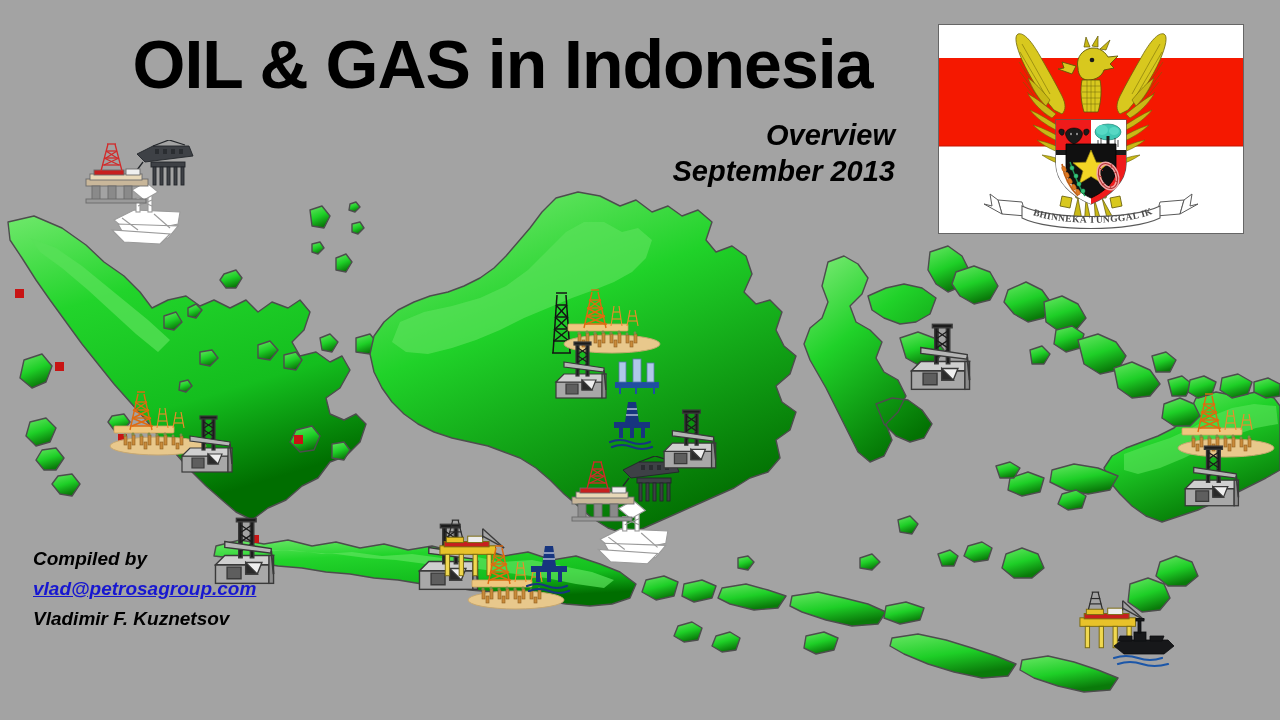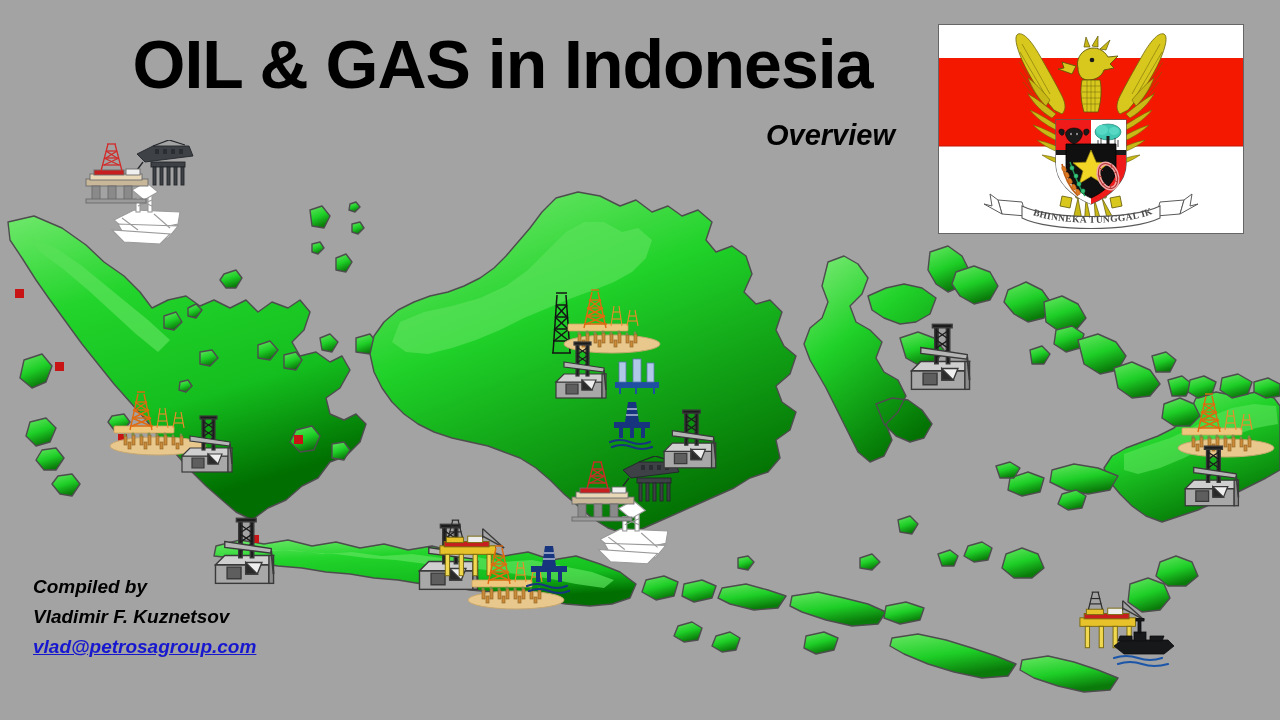--- a/index.html
+++ b/index.html
@@ -55,21 +55,21 @@
     font-style: italic;
     color: #000000;
     line-height: 1.24;
     white-space: nowrap;
   }
 
   
   #credit-block {
     position: absolute;
     left: 33px;
-    top: 572px;
+    top: 544px;
     z-index: 45;
   }
   .credit-line {
     font-family: "Liberation Sans", sans-serif;
     font-size: 19px;
     font-weight: bold;
     font-style: italic;
     color: #000000;
     line-height: 1.58;
     white-space: nowrap;
@@ -621,26 +621,27 @@
         <use href="#sym-drillship"></use>
       </svg>
   </div>
 
   <div id="title-block">
     <div id="main-title">OIL &amp; GAS in Indonesia</div>
   </div>
 
   <div id="subtitle-block">
     <div class="subtitle-line">Overview</div>
+    <div class="subtitle-line">September 2013</div>
   </div>
 
   <div id="credit-block">
     <div class="credit-line">Compiled  by</div>
+    <div class="credit-line"><span id="credit-email">vlad@petrosagroup.com</span></div>
     <div class="credit-line">Vladimir F. Kuznetsov</div>
-    <div class="credit-line"><span id="credit-email">vlad@petrosagroup.com</span></div>
   </div>
 
   <div id="flag-emblem">
     <svg class="flag-svg" viewBox="0 0 306 210" width="306" height="210" xmlns="http://www.w3.org/2000/svg">
 
       <rect x="0.5" y="0.5" width="305" height="209" fill="#FFFFFF" stroke="#666666" stroke-width="1"></rect>
       <rect x="1" y="34" width="304" height="88" fill="#F51800"></rect>
       <line x1="1" y1="122" x2="305" y2="122" stroke="#C41400" stroke-width="1"></line>
 
       <g>

